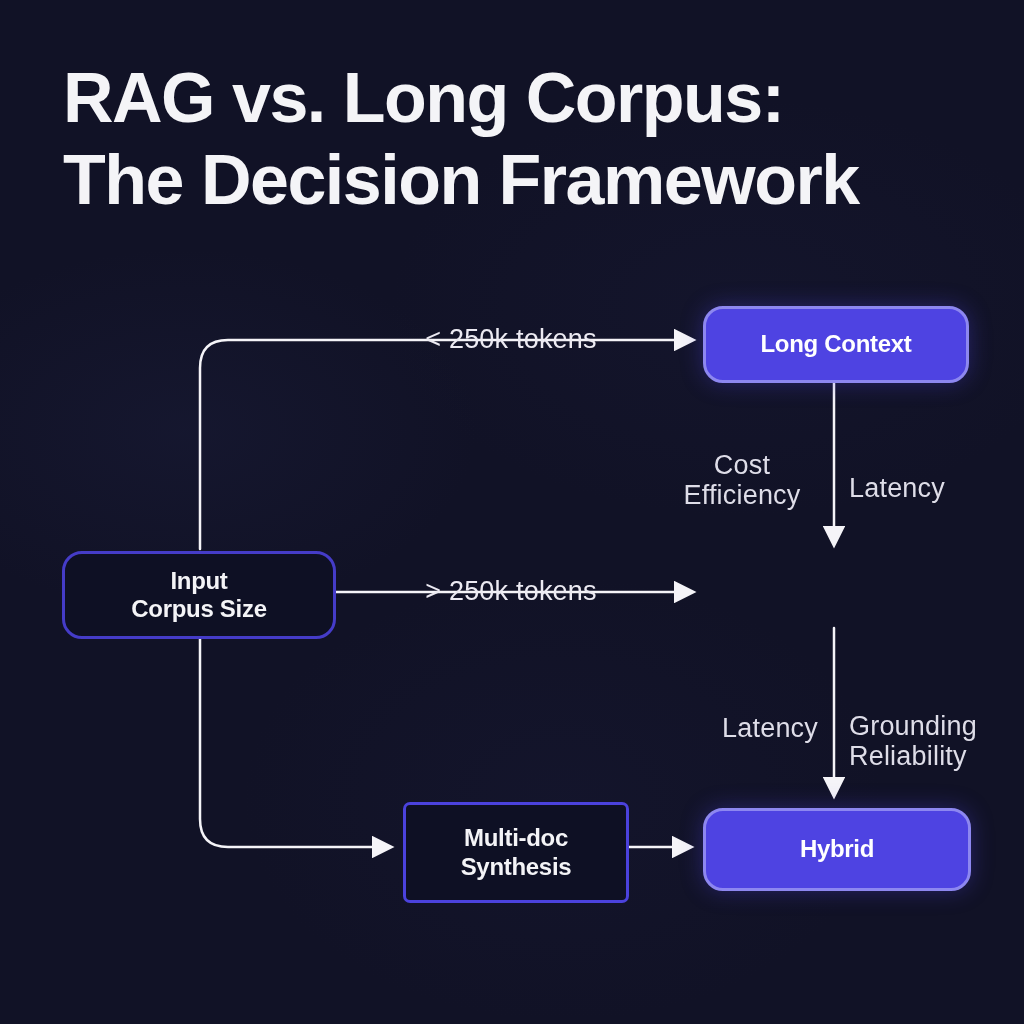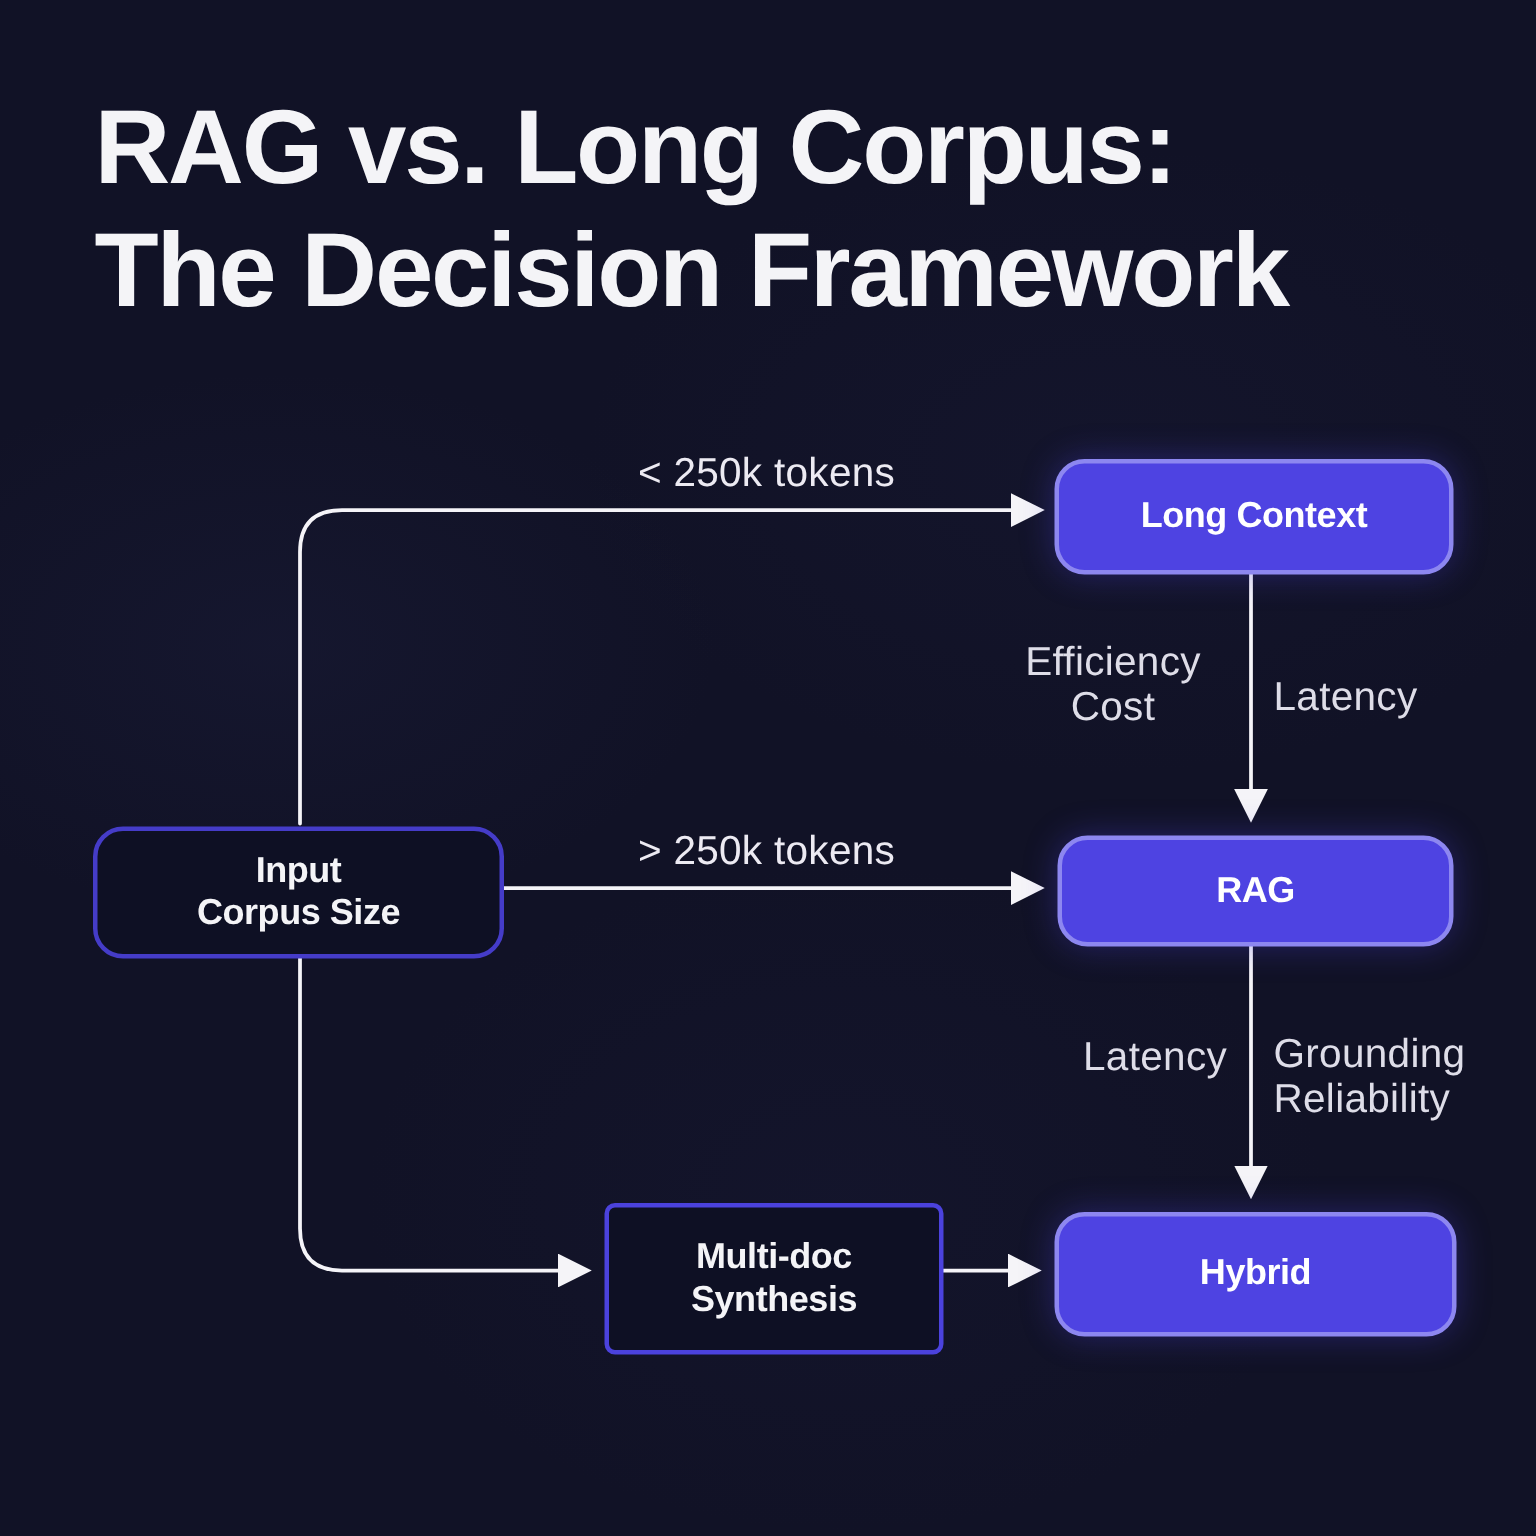--- a/index.html
+++ b/index.html
@@ -70,20 +70,21 @@
   .node.outline.bright-border {
     border-color: #4b42dd;
   }
   .edge-label {
     position: absolute;
     font-size: 27px;
     font-weight: 400;
     color: #eceaf2;
     letter-spacing: 0.2px;
     line-height: 1.08;
+    margin-top: 24px;
   }
   .edge-label.center { text-align: center; }
   .edge-label.right  { text-align: right; }
   .edge-label.left   { text-align: left; }
   .edge-label.dim { color: #dedde8; line-height: 1.12; }
 </style>
 </head>
 <body>
 
 <div class="canvas">
@@ -109,40 +110,37 @@
 
   <div class="node outline" style="left:62px; top:551px; width:268px; height:82px;justify-content:center;">
     <div>Input</div>
     <div>Corpus Size</div>
   </div>
 
   <div class="node filled" style="left:703px; top:306px; width:260px; height:71px;">
     <div>Long Context</div>
   </div>
 
-  <div class="node filled" style="left:705px; top:557px; width:258px; height:68px;">
-    <div>RAG</div>
-  </div>
 
   <div class="node filled" style="left:703px; top:808px; width:262px; height:77px;">
     <div>Hybrid</div>
   </div>
 
   <div class="node outline bright-border" style="left:403px; top:802px; width:220px; height:95px; border-radius:7px;">
     <div>Multi-doc</div>
     <div>Synthesis</div>
   </div>
 
   <div class="edge-label center" style="left:380px; top:301px; width:262px;">&lt; 250k tokens</div>
 
   <div class="edge-label center" style="left:380px; top:553px; width:262px;">&gt; 250k tokens</div>
 
   <div class="edge-label center dim" style="left:664px; top:426px; width:156px;">
+    <div>Cost</div>
     <div>Efficiency</div>
-    <div>Cost</div>
   </div>
 
   <div class="edge-label left dim" style="left:849px; top:449px;">Latency</div>
 
   <div class="edge-label right dim" style="left:668px; top:689px; width:150px;">Latency</div>
 
   <div class="edge-label left dim" style="left:849px; top:687px;">
     <div>Grounding</div>
     <div>Reliability</div>
   </div>

